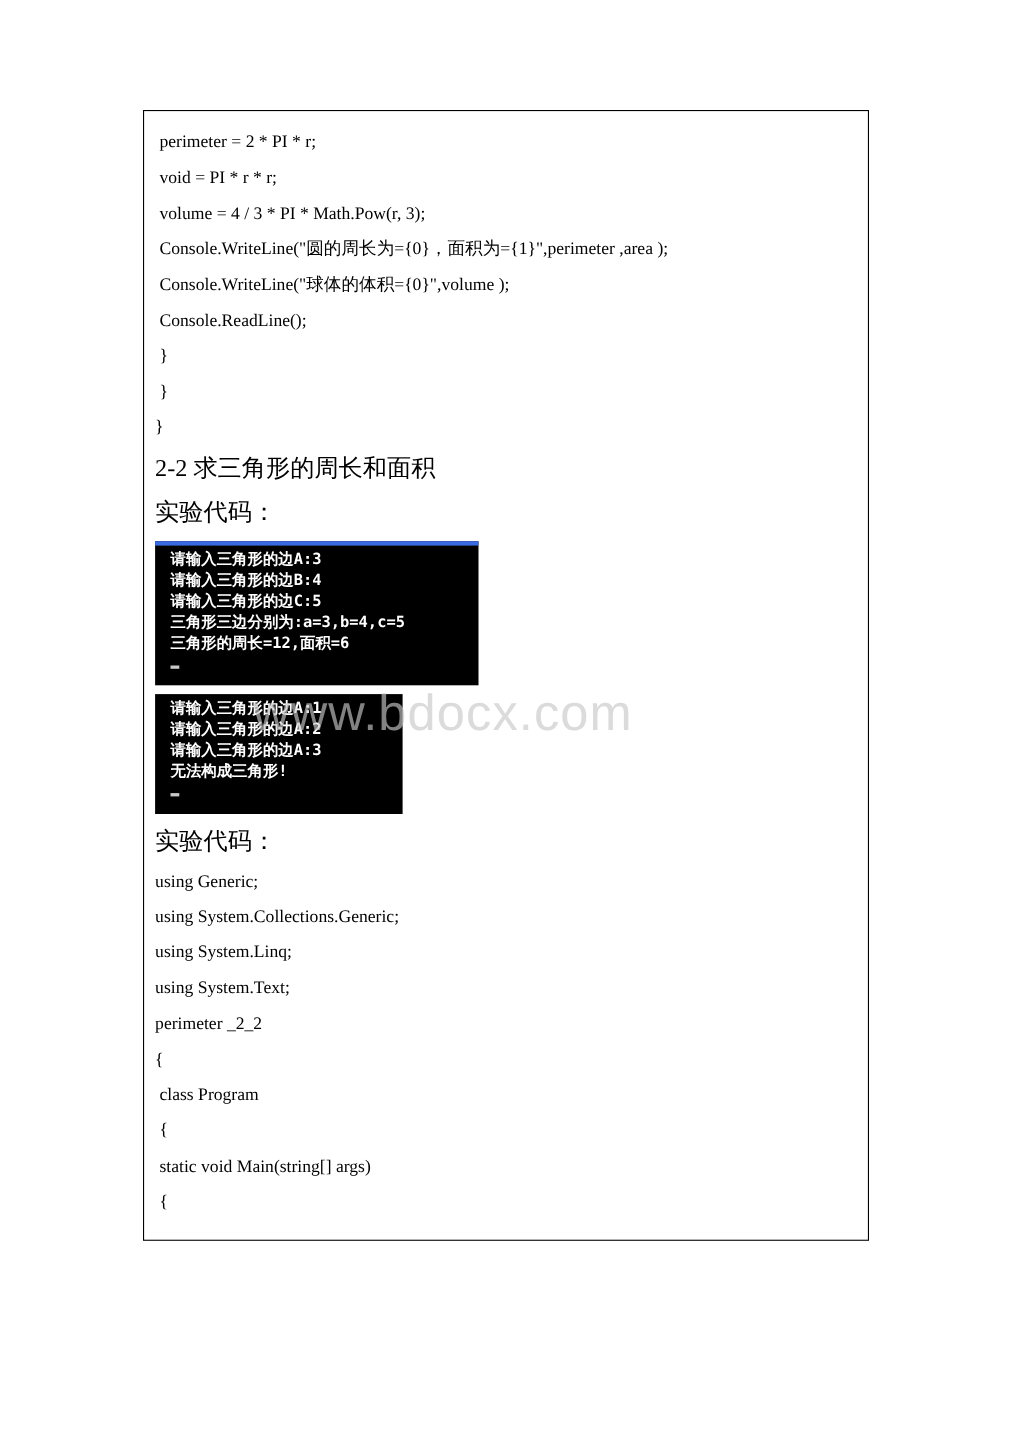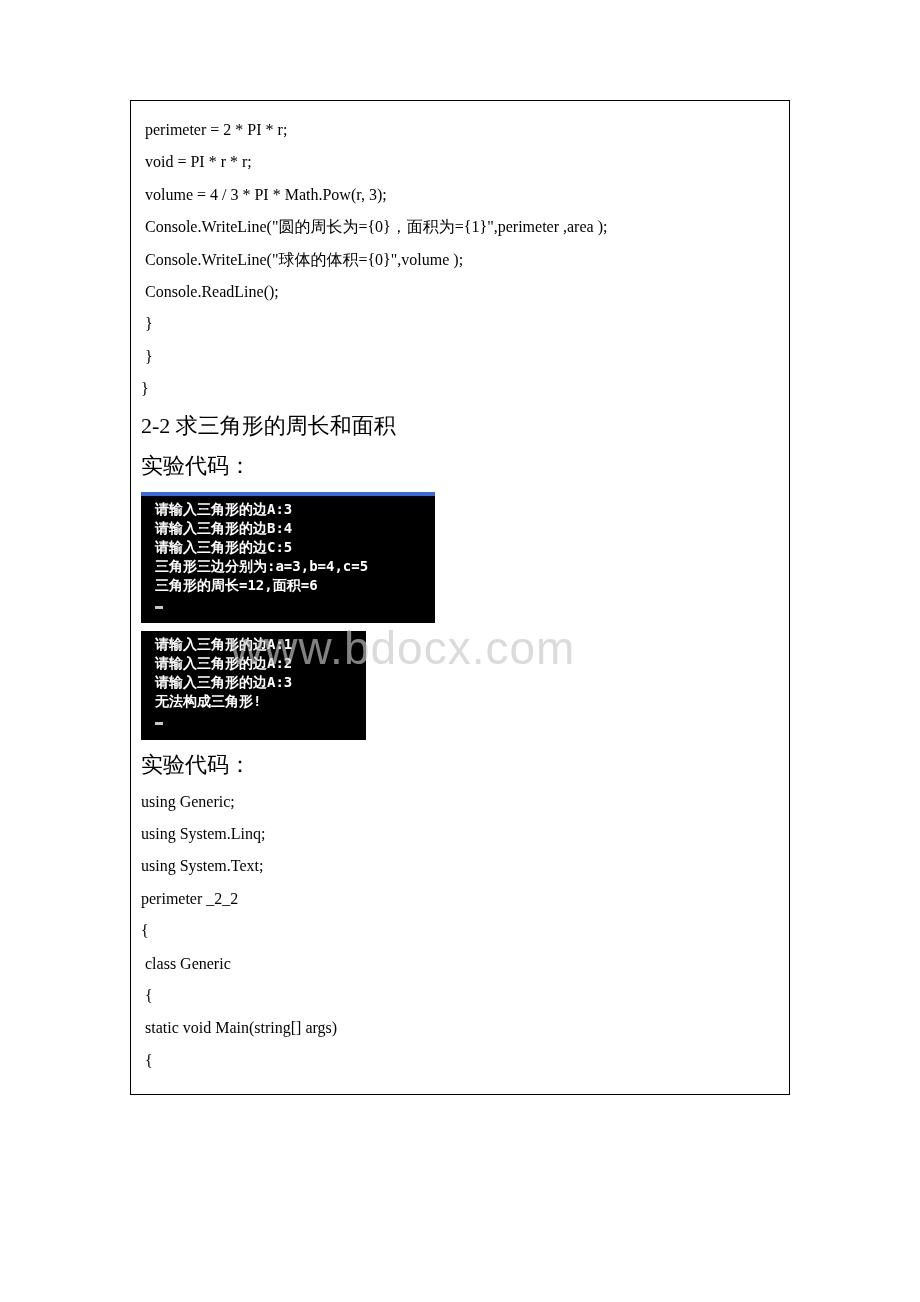--- a/index.html
+++ b/index.html
@@ -105,23 +105,24 @@
       <div class="console-line">请输入三角形的边A:1</div>
       <div class="console-line">请输入三角形的边A:2</div>
       <div class="console-line">请输入三角形的边A:3</div>
       <div class="console-line">无法构成三角形!</div>
       <span class="cursor"></span>
     </div>
 
     <div class="text-line">实验代码：</div>
 
     <div class="code-line">using Generic;</div>
+    <div class="code-line">using System.Collections.Generic;</div>
     <div class="code-line">using System.Linq;</div>
     <div class="code-line">using System.Text;</div>
     <div class="code-line">perimeter _2_2</div>
     <div class="code-line">{</div>
-    <div class="code-line"> class Generic</div>
+    <div class="code-line"> class Program</div>
     <div class="code-line"> {</div>
     <div class="code-line"> static void Main(string[] args)</div>
     <div class="code-line"> {</div>
 
   </div>
 </div>
 
 </body></html>

